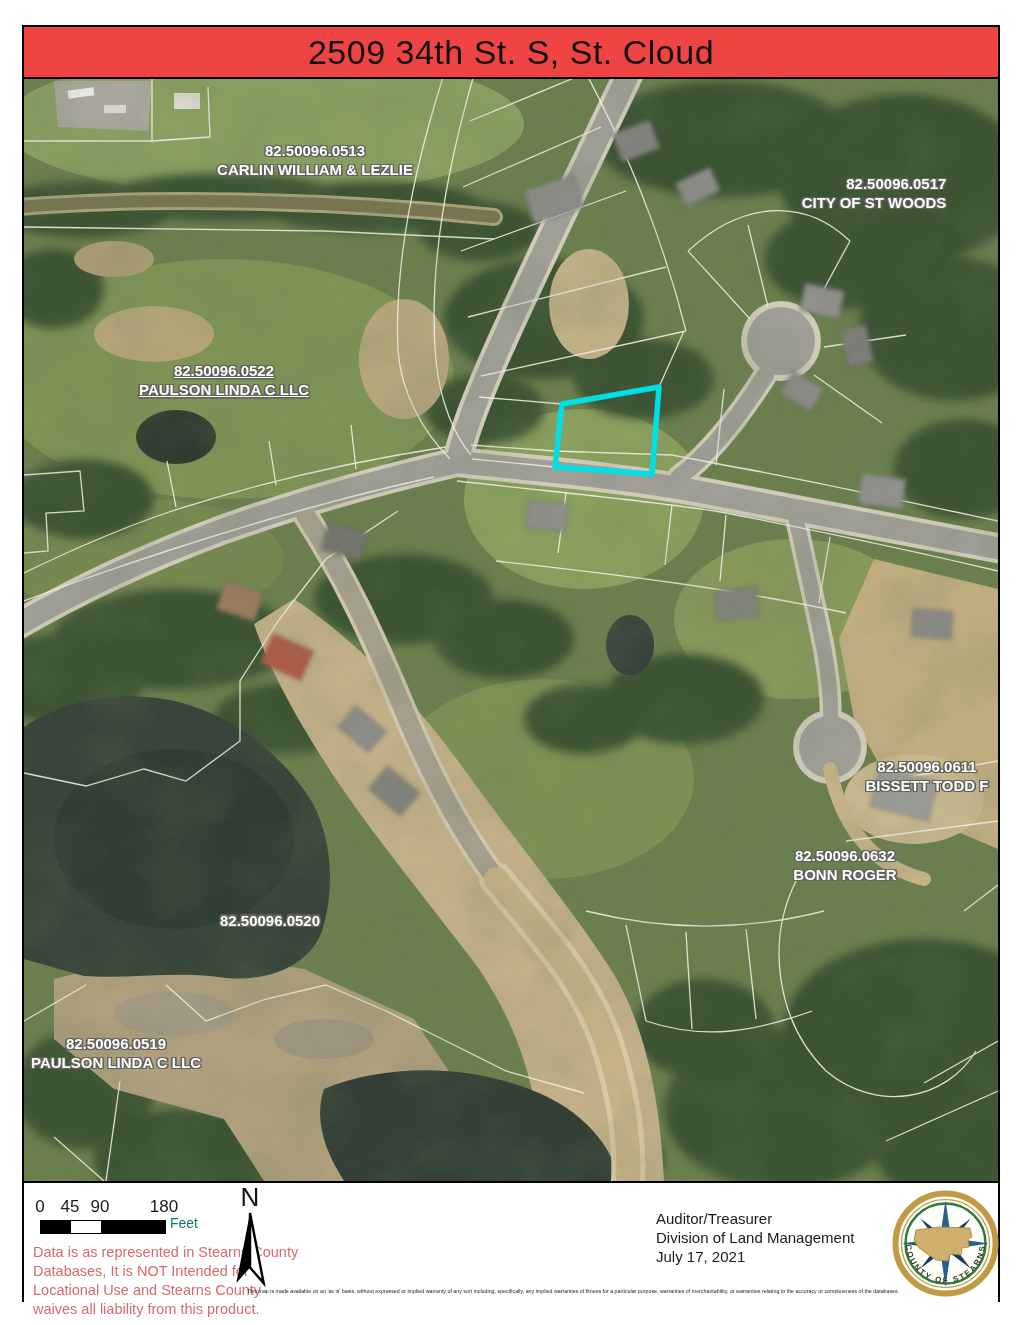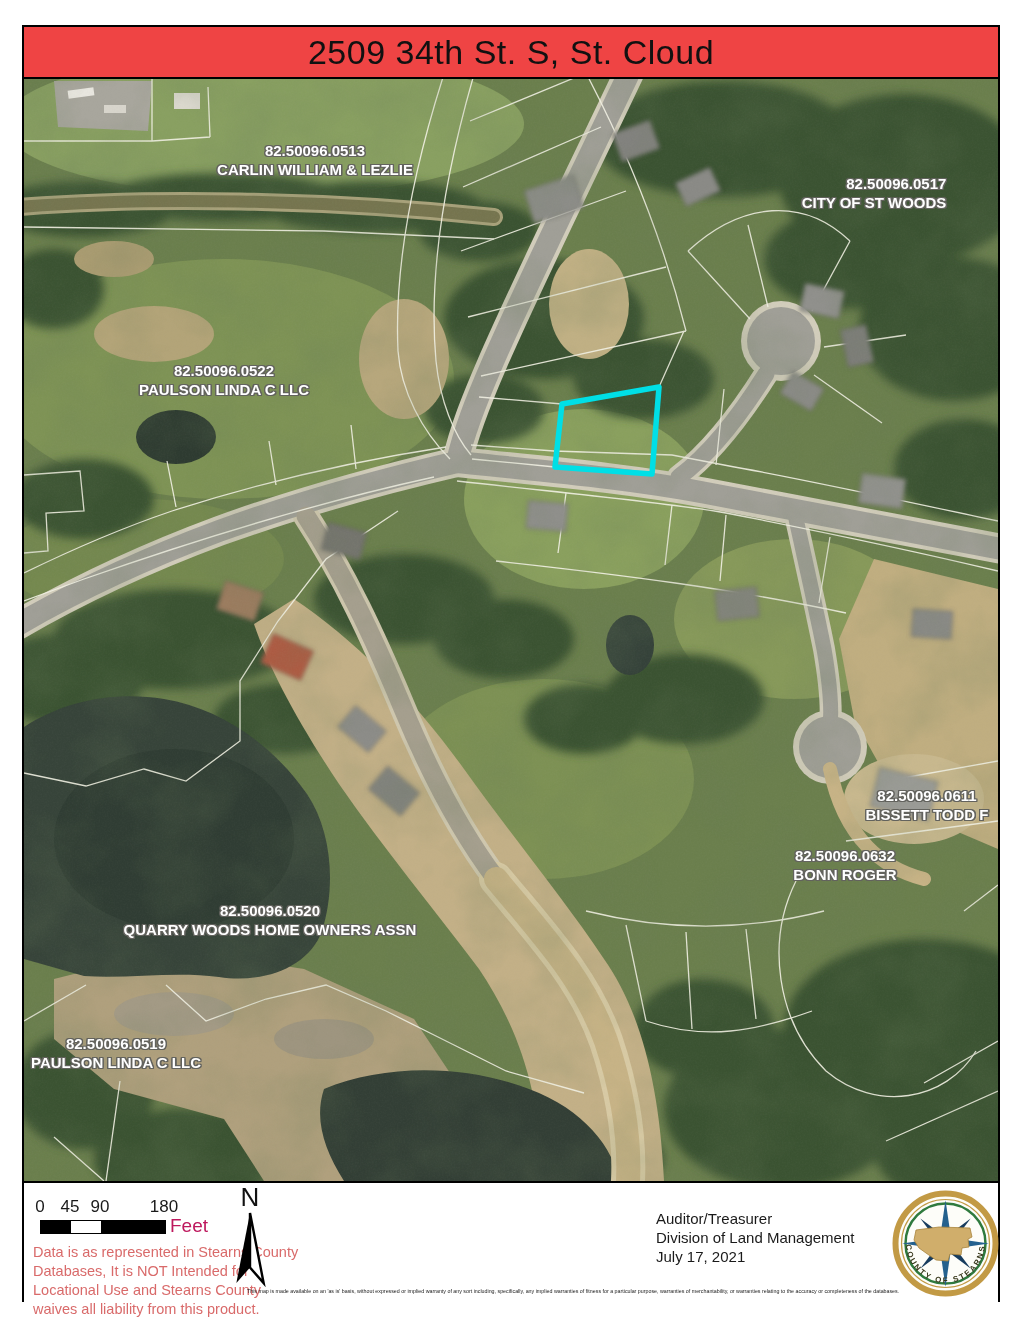--- a/index.html
+++ b/index.html
@@ -13,21 +13,21 @@
   .parcel-label{position:absolute;transform:translate(-50%,-50%);text-align:center;font-weight:bold;font-size:15px;line-height:19px;color:#fff;white-space:nowrap;
     text-shadow:-1.3px -1.3px 0 #63635e,1.3px -1.3px 0 #63635e,-1.3px 1.3px 0 #63635e,1.3px 1.3px 0 #63635e,0 -1.3px 0 #63635e,0 1.3px 0 #63635e,-1.3px 0 0 #63635e,1.3px 0 0 #63635e;}
   .footer{position:relative;height:119px;border-top:2px solid #000;background:#fff;}
   .sn{position:absolute;top:14px;transform:translateX(-50%);font-size:17px;color:#1a1a1a;}
   .n0{left:16px}.n1{left:46px}.n2{left:76px}.n3{left:140px}
   .bar{position:absolute;left:16px;top:37px;width:124px;height:12px;border:1px solid #000;display:flex;}
   .seg{height:100%;}
   .seg.b{width:30px;background:#000;}
   .seg.w{width:30px;background:#fff;}
   .seg.long{width:64px;background:#000;}
-  .feet{position:absolute;left:146px;top:32px;font-size:19px;color:#be185d;}
+  .feet{position:absolute;left:146px;top:32px;font-size:14px;color:#0f766e;}
   .red-disclaimer{position:absolute;left:9px;top:60px;font-size:14.5px;line-height:19px;color:#d96a6a;}
   .north{position:absolute;left:205px;top:1px;width:42px;text-align:center;}
   .nletter{font-size:26px;color:#111;line-height:26px;}
   .north svg{display:block;margin:1px auto 0;}
   .fineprint{position:absolute;left:223px;top:105px;width:560px;font-size:5.3px;color:#222;white-space:nowrap;}
   .credit{position:absolute;left:632px;top:26px;width:280px;text-align:left;font-size:15px;line-height:19px;color:#1a1a1a;}
   .seal{position:absolute;left:868px;top:7px;}
 </style>
 </head>
 <body>
@@ -209,35 +209,34 @@
 
     <div class="labels-layer">
         <div class="parcel-label" style="left: 291px; top: 69px;">
           <div>82.50096.0513</div>
           <div>CARLIN WILLIAM &amp; LEZLIE</div>
         </div>
         <div class="parcel-label" style="left: 850px; top: 102px; text-align: right;">
           <div>82.50096.0517</div>
           <div>CITY OF ST WOODS</div>
         </div>
-        <div class="parcel-label" style="left: 200px; top: 289px;">
+        <div class="parcel-label" style="left: 200px; top: 289px; text-decoration: underline;">
           <div>82.50096.0522</div>
           <div>PAULSON LINDA C LLC</div>
         </div>
-        <div class="parcel-label" style="left: 903px; top: 685px; margin-top: 29px;">
+        <div class="parcel-label" style="left: 903px; top: 685px;">
           <div>82.50096.0611</div>
           <div>BISSETT TODD F</div>
         </div>
         <div class="parcel-label" style="left: 821px; top: 774px;">
           <div>82.50096.0632</div>
           <div>BONN ROGER</div>
         </div>
         <div class="parcel-label" style="left: 246px; top: 829px;">
           <div>82.50096.0520</div>
-          <div>QUARRY WOODS HOME OWNERS ASSN</div>
         </div>
         <div class="parcel-label" style="left: 92px; top: 962px;">
           <div>82.50096.0519</div>
           <div>PAULSON LINDA C LLC</div>
         </div>
       </div>
   </div>
 
   <div class="footer">
     <div>

